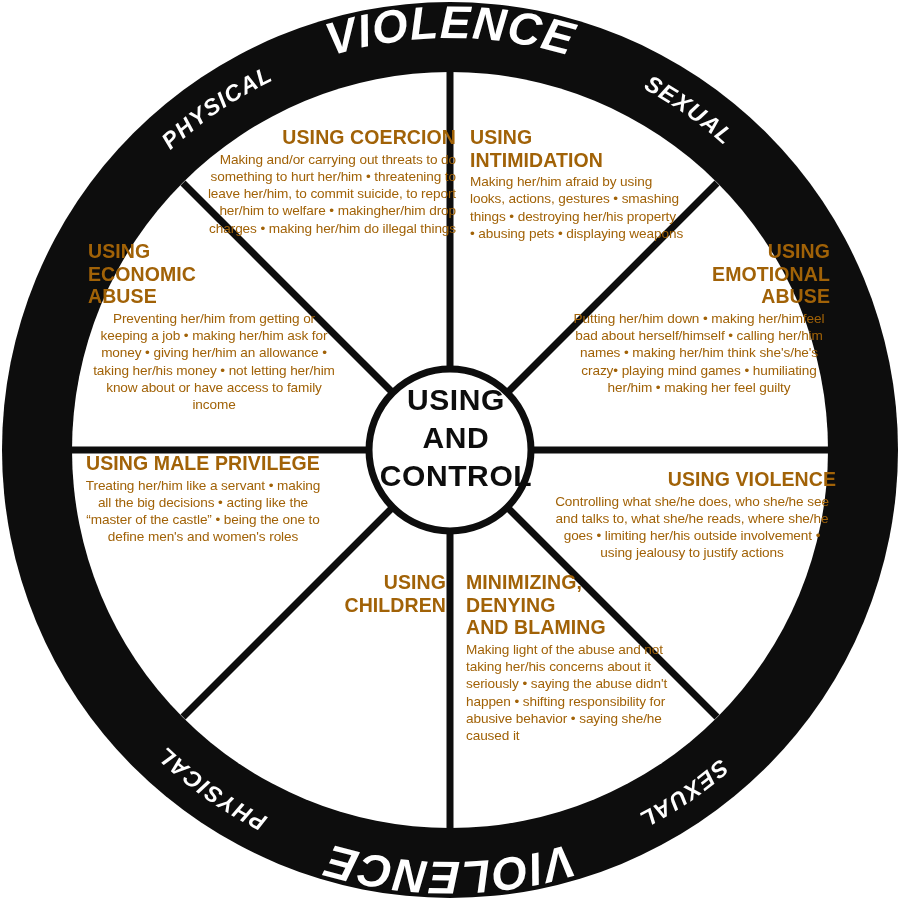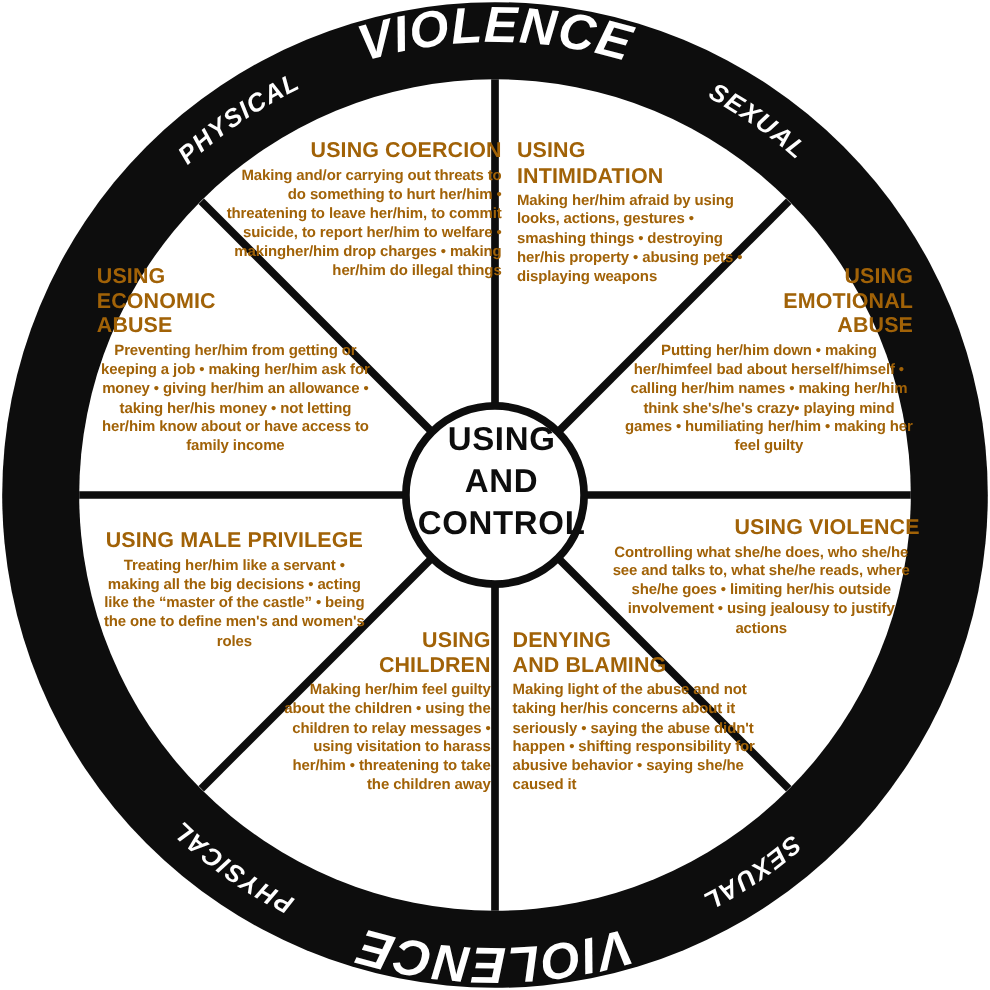--- a/index.html
+++ b/index.html
@@ -31,36 +31,36 @@
     color: #a16207;
   }
   .seg-head {
     font-weight: 700;
     font-size: 19.5px;
     line-height: 1.16;
     letter-spacing: 0.1px;
     margin: 0 0 2px 0;
   }
   .seg-body {
-    font-weight: 700;
+    font-weight: 400;
     font-size: 13.6px;
     line-height: 1.27;
     letter-spacing: -0.1px;
     margin: 0;
   }
   .ta-right { text-align: right; }
   .ta-left  { text-align: left; }
   .ta-center{ text-align: center; }
 
   
   #txt-coercion     { left: 206px; top: 126px;  width: 250px; }
   #txt-intimidation { left: 470px; top: 126px;  width: 214px; }
   #txt-economic     { left: 88px;  top: 240px;  width: 252px; }
   #txt-emotional    { left: 568px; top: 240px;  width: 262px; }
-  #txt-maleprivilege{ left: 78px;  top: 480px;  width: 250px; margin-left: 10px; }
+  #txt-maleprivilege{ left: 78px;  top: 452px;  width: 250px; }
   #txt-isolation    { left: 548px; top: 468px;  width: 288px; }
   #txt-children     { left: 250px; top: 571px;  width: 196px; }
   #txt-minimizing   { left: 466px; top: 571px;  width: 234px; }
 
   
   #hub-label {
     position: absolute;
     left: 368px;
     top: 381px;
     width: 176px;
@@ -184,25 +184,25 @@
       <div>USING VIOLENCE</div>
     </div>
     <p class="seg-body">Controlling what she/he does, who she/he see and talks to, what she/he reads, where she/he goes • limiting her/his outside involvement • using jealousy to justify actions</p>
   </div>
 
   <div class="seg-text ta-right" id="txt-children">
     <div class="seg-head">
       <div>USING</div>
       <div>CHILDREN</div>
     </div>
-    <p class="seg-body">Making her/him feel guilty about the children • using the children to relay messages • using visitation to harass her/him • threatening to take the children away</p>
   </div>
 
   <div class="seg-text ta-left" id="txt-minimizing">
     <div class="seg-head">
+      <div>MINIMIZING,</div>
       <div>DENYING</div>
       <div>AND BLAMING</div>
     </div>
     <p class="seg-body">Making light of the abuse and not taking her/his concerns about it seriously • saying the abuse didn't happen • shifting responsibility for abusive behavior • saying she/he caused it</p>
   </div>
 
   <div id="hub-label">
     <div>USING</div>
     <div>AND</div>
     <div>CONTROL</div>

